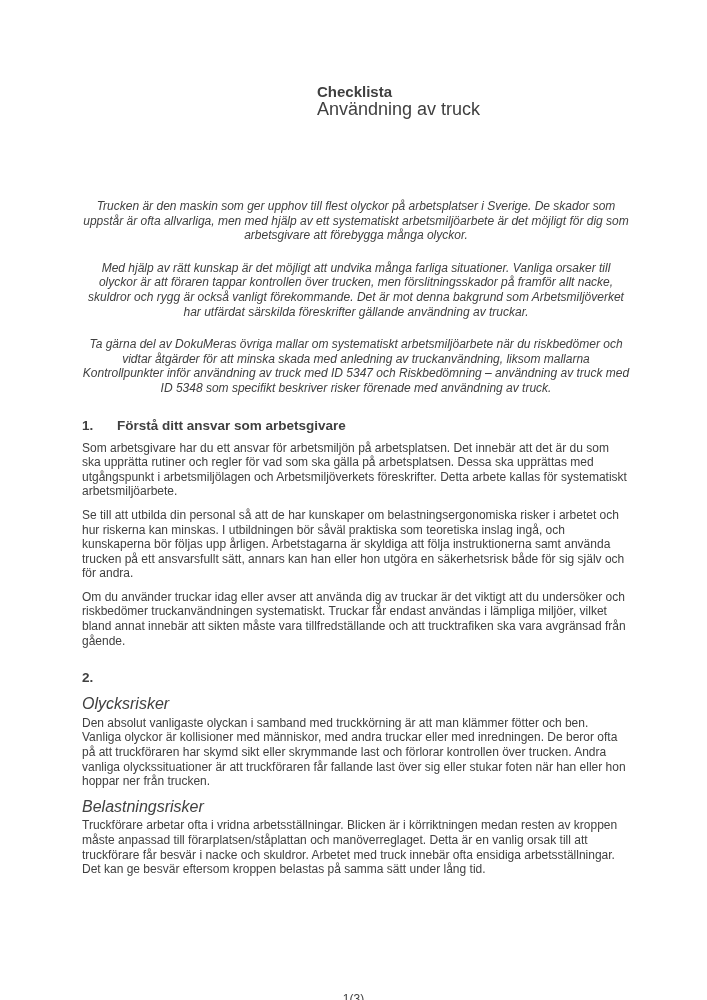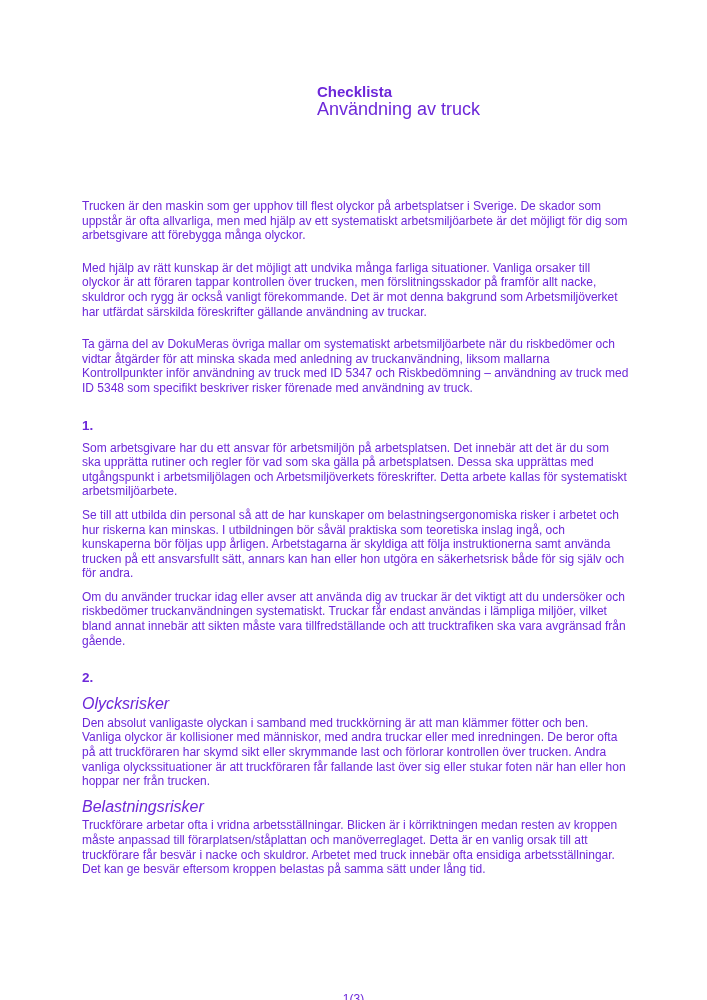--- a/index.html
+++ b/index.html
@@ -6,21 +6,21 @@
     margin: 0;
     padding: 0;
     background: #ffffff;
   }
   .page {
     position: relative;
     width: 707px;
     height: 1000px;
     background: #ffffff;
     font-family: "Liberation Sans", "DejaVu Sans", sans-serif;
-    color: #6d28d9;
+    color: #404040;
     overflow: hidden;
   }
   .title-block {
     position: absolute;
     left: 317px;
     top: 83px;
   }
   .doc-title {
     font-size: 15px;
     font-weight: bold;
@@ -37,21 +37,23 @@
     left: 82px;
     top: 199px;
     width: 548px;
   }
   .content p {
     font-size: 12px;
     line-height: 14.6px;
     margin: 0 0 9px 0;
   }
   .content p.intro {
+    font-style: italic;
     margin-bottom: 18px;
+    text-align: center;
   }
   .section-title {
     display: flex;
     font-size: 13.5px;
     font-weight: bold;
     line-height: 16px;
     margin: 22px 0 7px 0;
   }
   .section-number {
     flex: none;
@@ -84,20 +86,21 @@
   </div>
 
   <div class="content">
 
     <p class="intro">Trucken är den maskin som ger upphov till flest olyckor på arbetsplatser i Sverige. De skador som uppstår är ofta allvarliga, men med hjälp av ett systematiskt arbetsmiljöarbete är det möjligt för dig som arbetsgivare att förebygga många olyckor.</p>
     <p class="intro">Med hjälp av rätt kunskap är det möjligt att undvika många farliga situationer. Vanliga orsaker till olyckor är att föraren tappar kontrollen över trucken, men förslitningsskador på framför allt nacke, skuldror och rygg är också vanligt förekommande. Det är mot denna bakgrund som Arbetsmiljöverket har utfärdat särskilda föreskrifter gällande användning av truckar.</p>
     <p class="intro">Ta gärna del av DokuMeras övriga mallar om systematiskt arbetsmiljöarbete när du riskbedömer och vidtar åtgärder för att minska skada med anledning av truckanvändning, liksom mallarna Kontrollpunkter inför användning av truck med ID 5347 och Riskbedömning – användning av truck med ID 5348 som specifikt beskriver risker förenade med användning av truck.</p>
 
     <div class="section-title">
       <span class="section-number">1.</span>
+      <span>Förstå ditt ansvar som arbetsgivare</span>
     </div>
     <p>Som arbetsgivare har du ett ansvar för arbetsmiljön på arbetsplatsen. Det innebär att det är du som ska upprätta rutiner och regler för vad som ska gälla på arbetsplatsen. Dessa ska upprättas med utgångspunkt i arbetsmiljölagen och Arbetsmiljöverkets föreskrifter. Detta arbete kallas för systematiskt arbetsmiljöarbete.</p>
     <p>Se till att utbilda din personal så att de har kunskaper om belastningsergonomiska risker i arbetet och hur riskerna kan minskas. I utbildningen bör såväl praktiska som teoretiska inslag ingå, och kunskaperna bör följas upp årligen. Arbetstagarna är skyldiga att följa instruktionerna samt använda trucken på ett ansvarsfullt sätt, annars kan han eller hon utgöra en säkerhetsrisk både för sig själv och för andra.</p>
     <p>Om du använder truckar idag eller avser att använda dig av truckar är det viktigt att du undersöker och riskbedömer truckanvändningen systematiskt. Truckar får endast användas i lämpliga miljöer, vilket bland annat innebär att sikten måste vara tillfredställande och att trucktrafiken ska vara avgränsad från gående.</p>
 
     <div class="section-title">
       <span class="section-number">2.</span>
     </div>
 
     <div class="sub-heading">Olycksrisker</div>

